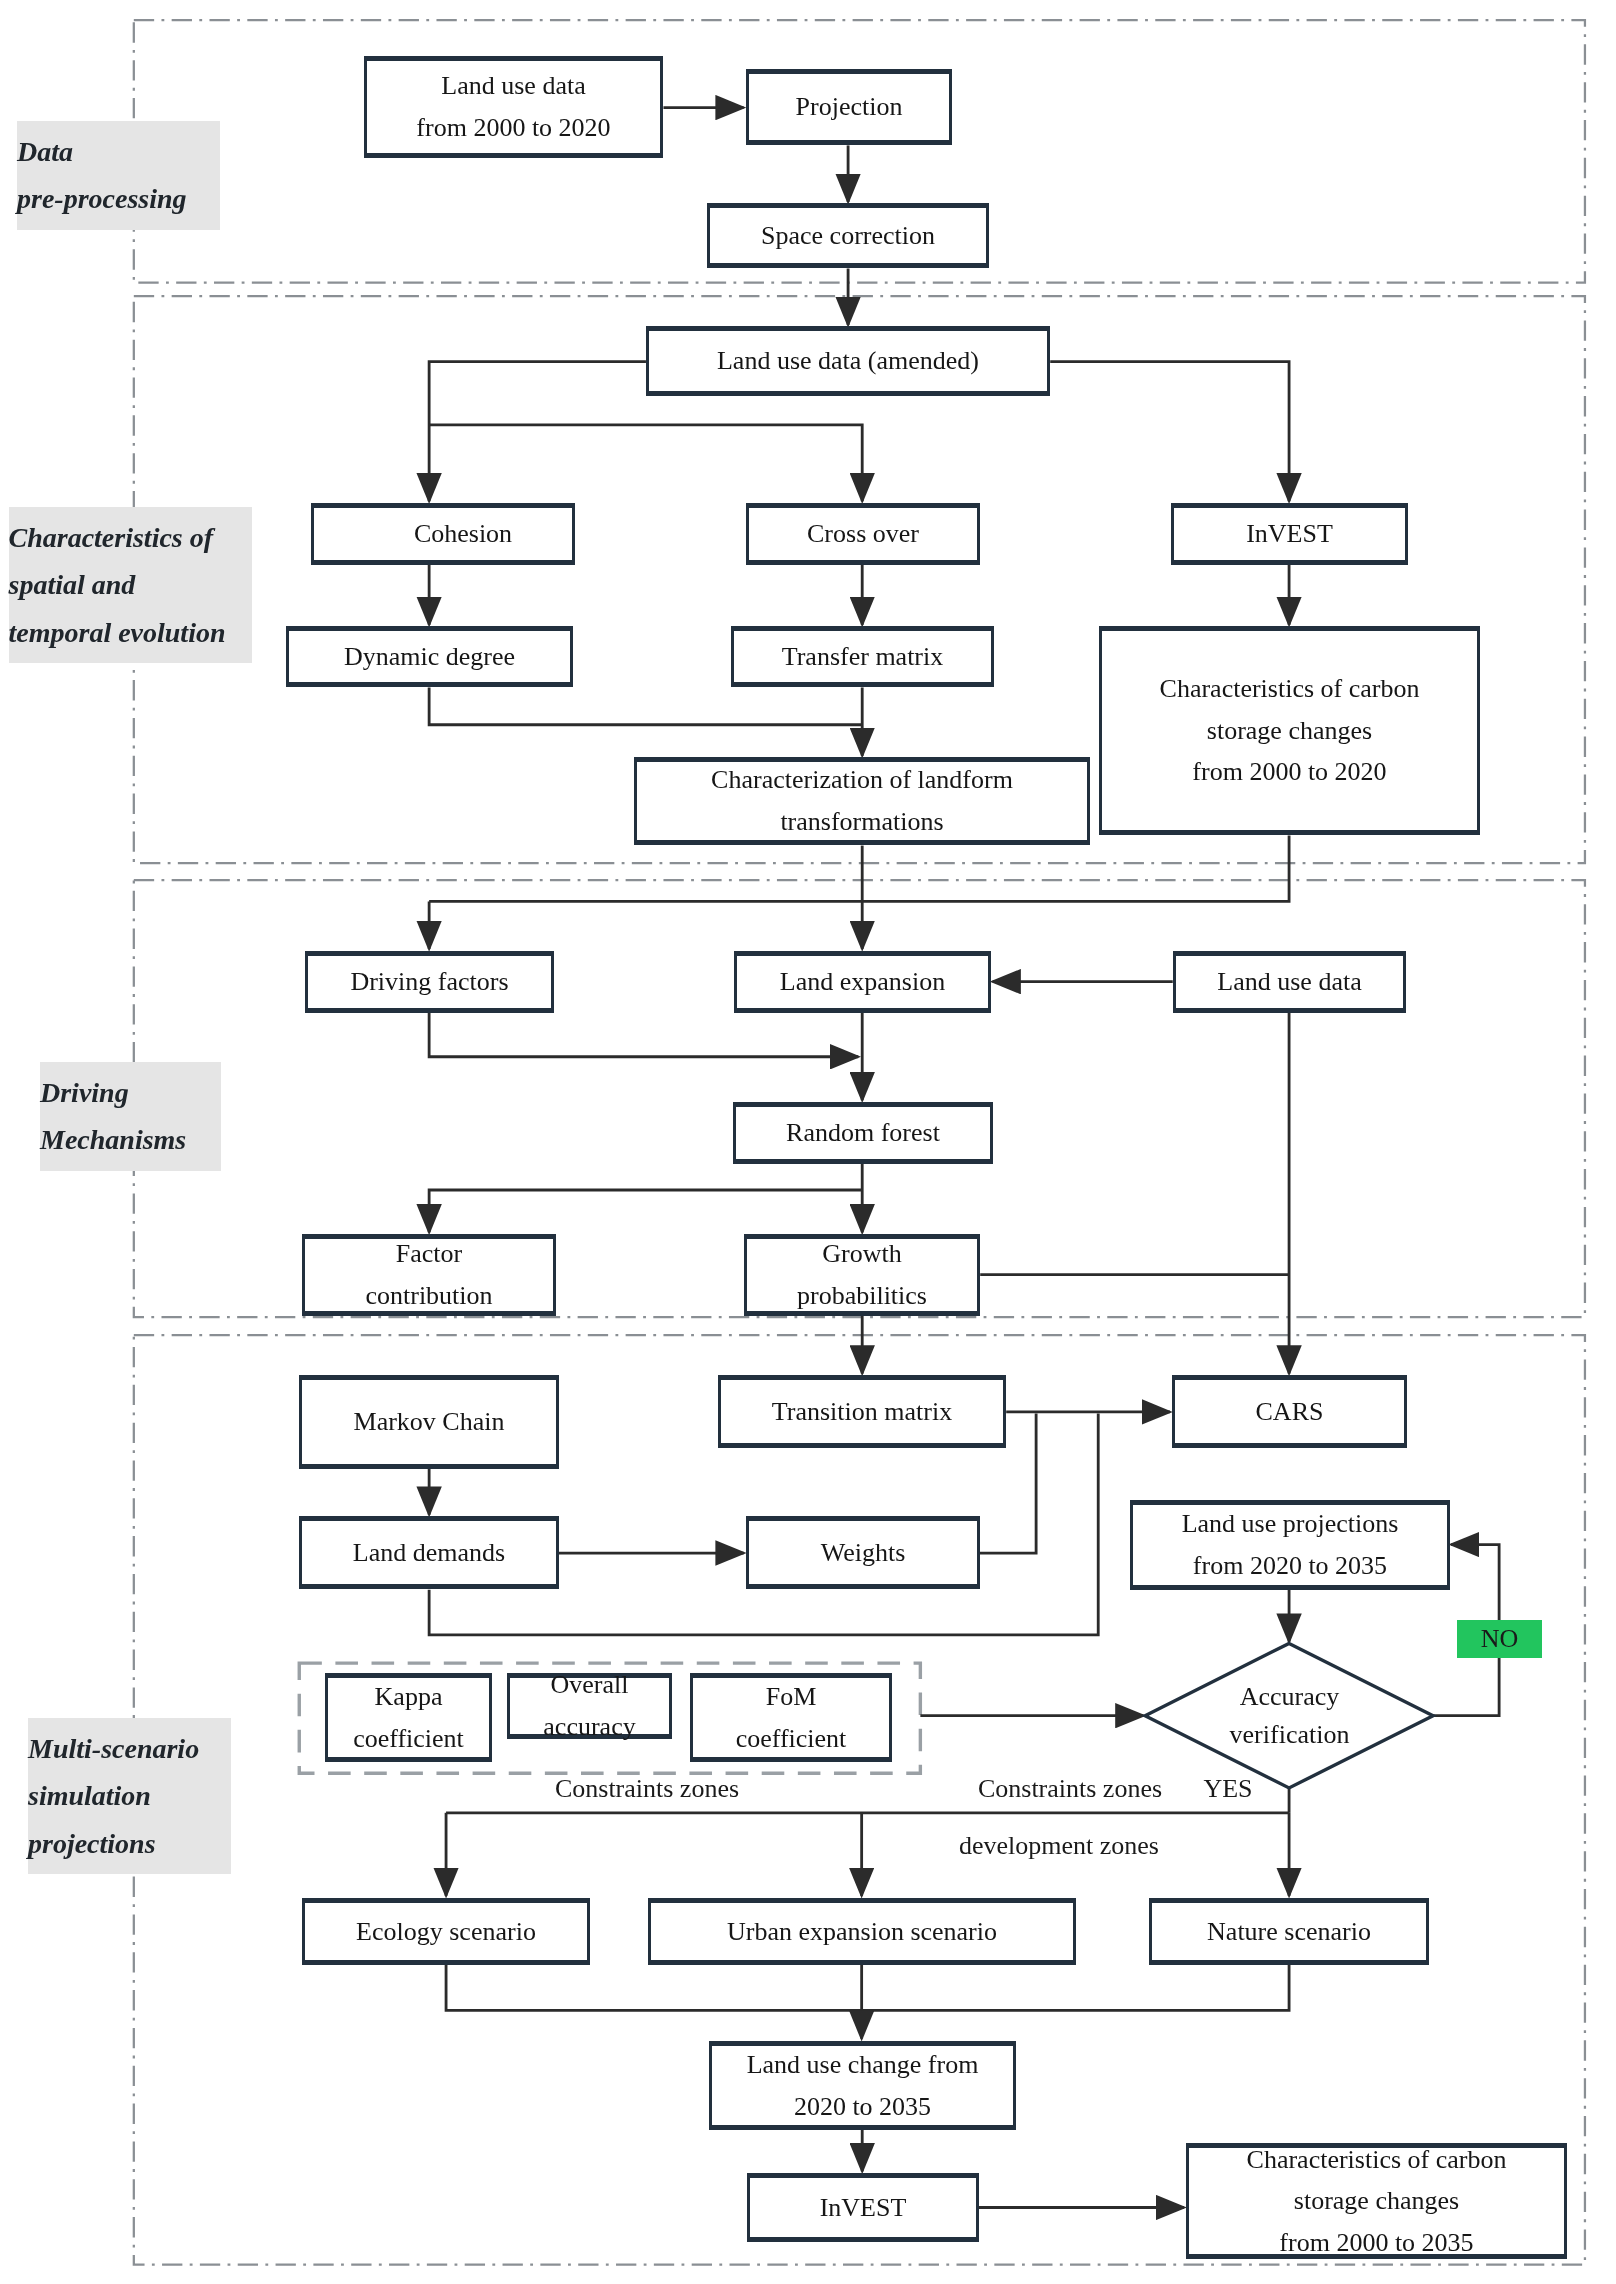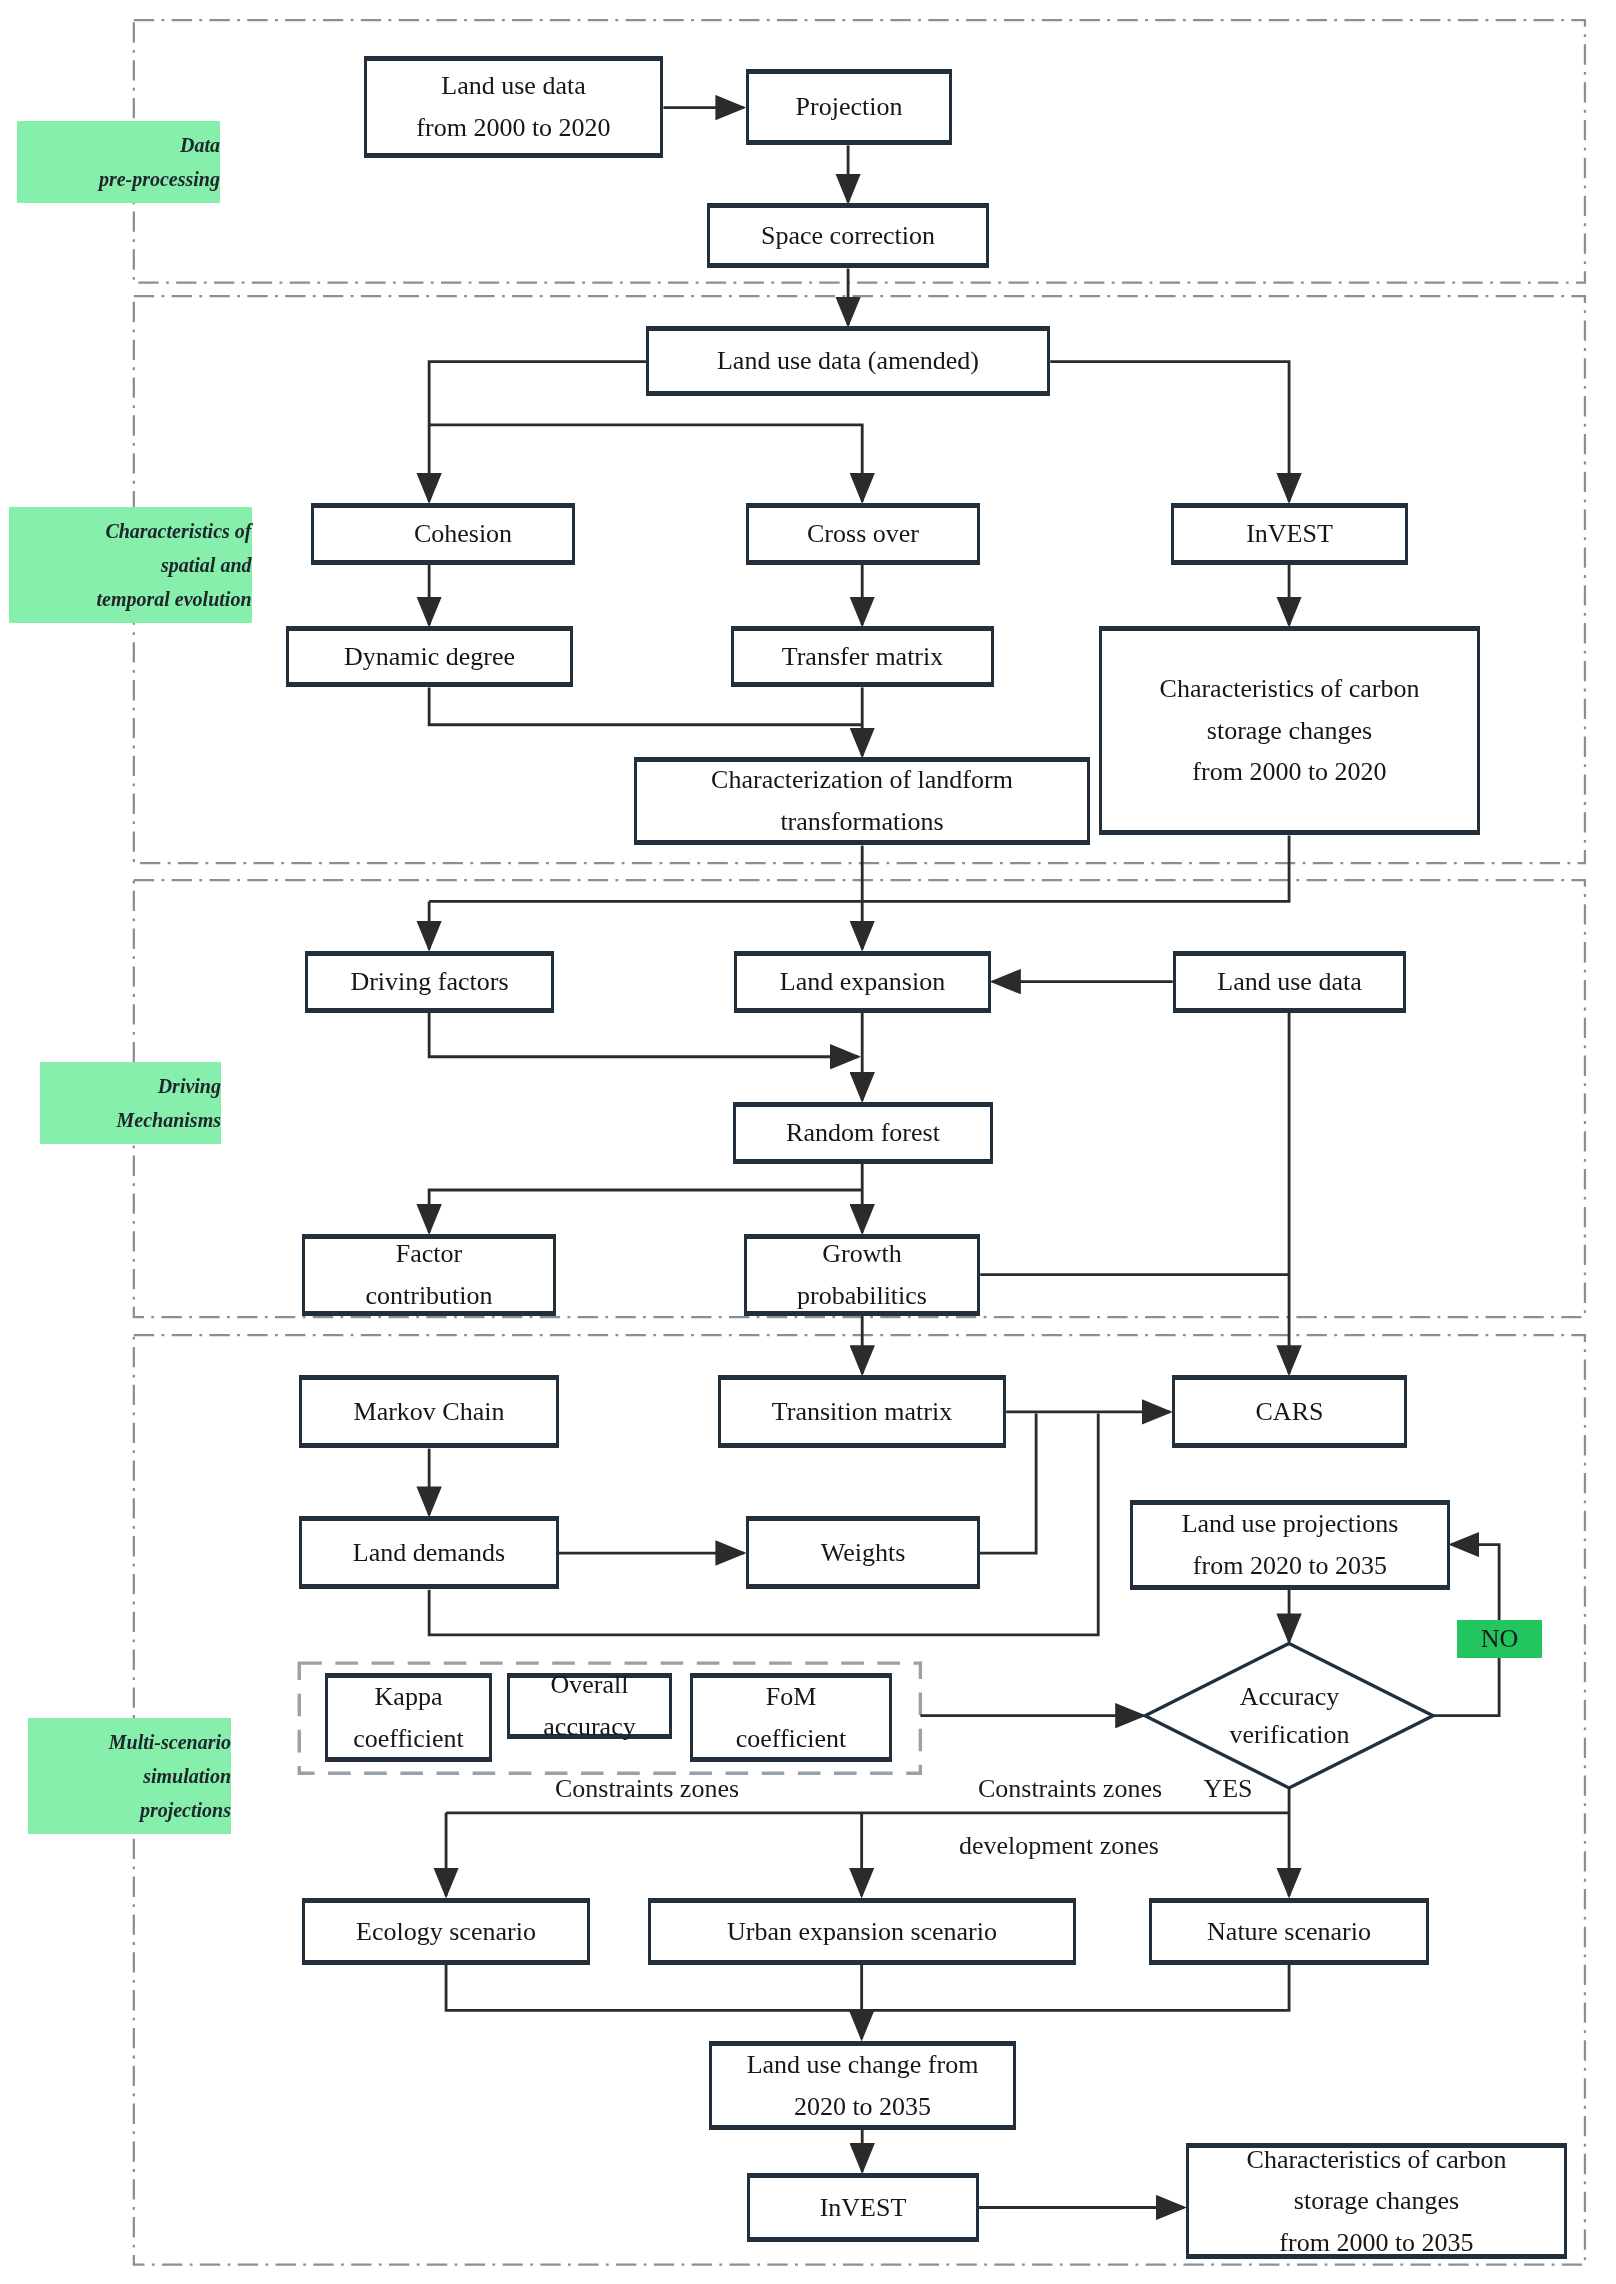--- a/index.html
+++ b/index.html
@@ -25,24 +25,24 @@
   }
   .diamond-label{
     position:absolute;
     display:flex;align-items:center;justify-content:center;
     text-align:center;white-space:pre-line;
     font-size:26px;line-height:1.45;color:#161616;
     background:transparent;border:none;
   }
   .section-label{
     position:absolute;
-    background:#86efac;
+    background:#e5e5e5;
     font-style:italic;font-weight:bold;
-    font-size:20px;line-height:1.7;color:#20262c;
-    text-align:right;white-space:pre-line;
+    font-size:28px;line-height:1.7;color:#20262c;
+    text-align:left;white-space:pre-line;
     padding:6.8px 0;
   }
   .edge-label{
     position:absolute;
     font-size:26px;line-height:1.2;color:#1a1a1a;
     text-align:center;
   }
   .edge-label.on-line{background:#22c55e;padding:3.4px 0;}
 </style>
 </head>
@@ -144,21 +144,21 @@
 
   <div class="node" style="left:305px;top:951px;width:249px;height:62px;">Driving factors</div>
   <div class="node" style="left:734px;top:951px;width:257px;height:62px;">Land expansion</div>
   <div class="node" style="left:1173px;top:951px;width:233px;height:62px;">Land use data</div>
   <div class="node" style="left:733px;top:1102px;width:260px;height:62px;">Random forest</div>
   <div class="node" style="left:302px;top:1234px;width:254px;height:82px;">Factor
 contribution</div>
   <div class="node" style="left:744px;top:1234px;width:236px;height:82px;">Growth
 probabilitics</div>
 
-  <div class="node" style="left:299px;top:1375px;width:260px;height:73px;">Markov Chain</div>
+  <div class="node" style="left:299px;top:1375px;width:260px;height:94px;">Markov Chain</div>
   <div class="node" style="left:718px;top:1375px;width:288px;height:73px;">Transition matrix</div>
   <div class="node" style="left:1172px;top:1375px;width:235px;height:73px;">CARS</div>
   <div class="node" style="left:299px;top:1516px;width:260px;height:73px;">Land demands</div>
   <div class="node" style="left:746px;top:1516px;width:234px;height:73px;">Weights</div>
   <div class="node" style="left:1130px;top:1500px;width:320px;height:90px;">Land use projections
 from 2020 to 2035</div>
   <div class="node" style="left:325px;top:1673px;width:167px;height:89px;">Kappa
 coefficient</div>
   <div class="node" style="left:507px;top:1673px;width:165px;height:66px;">Overall
 accuracy</div>

